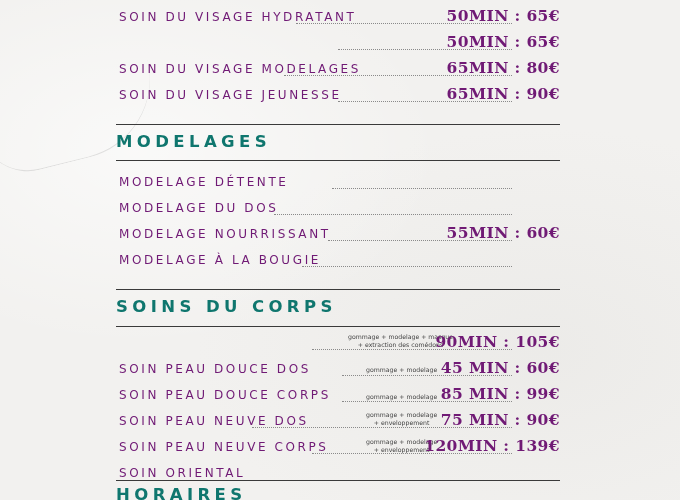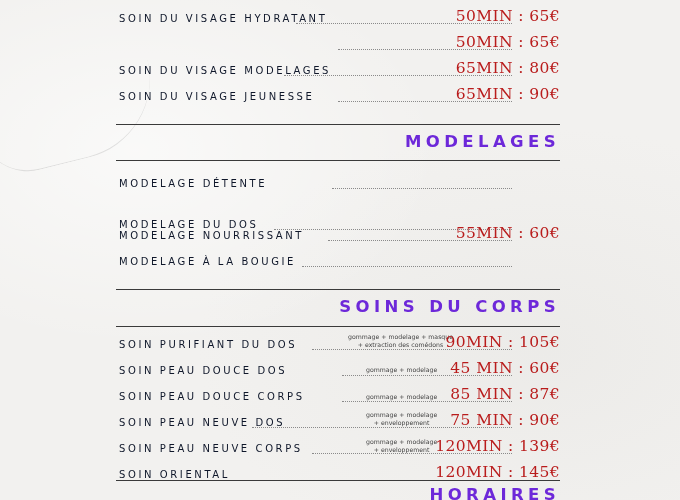--- a/index.html
+++ b/index.html
@@ -17,39 +17,39 @@
     border-bottom:1px solid rgba(190,190,190,0.45);
     border-radius:0 0 100px 60px;
     transform:rotate(-14deg);
   }
   .sheet { position:absolute; left:116px; top:0; width:444px; }
   .row {
     position:absolute; left:0; width:444px; height:24px;
   }
   .name {
     position:absolute; left:3px; bottom:4px;
-    font-size:10px; letter-spacing:2.6px; white-space:nowrap; color:#0f172a;
+    font-size:12px; letter-spacing:2.6px; white-space:nowrap; color:#701a75;
   }
   .dots {
     position:absolute; bottom:4px; height:0;
     border-bottom:1px dotted #8a8a8a;
   }
   .price {
     position:absolute; right:0; bottom:3px;
     font-family:"DejaVu Serif", serif; font-size:15.5px; letter-spacing:0.4px;
-    color:#b91c1c; white-space:nowrap; font-weight:400;
+    color:#701a75; white-space:nowrap; font-weight:700;
   }
   .note {
     position:absolute; font-size:6.2px; line-height:7.5px; text-align:center;
     color:#444; white-space:nowrap;
   }
   .rule { position:absolute; left:0; width:444px; height:0; border-top:1px solid #3a3a3a; }
   .heading {
-    position:absolute; left:0; width:444px; text-align:right;
-    font-size:16.5px; font-weight:bold; letter-spacing:4.4px; color:#6d28d9;
+    position:absolute; left:0; width:444px; text-align:left;
+    font-size:16.5px; font-weight:bold; letter-spacing:4.4px; color:#0f766e;
   }
 </style>
 </head>
 <body>
 
 <div class="vein"></div>
 
 <div class="sheet">
 
   <div>
@@ -76,71 +76,69 @@
 
   <div class="rule" style="top:124px"></div>
   <div class="heading" style="top:132px">MODELAGES</div>
   <div class="rule" style="top:160px"></div>
 
   <div>
     <div class="row" style="top:169px">
       <span class="name">MODELAGE DÉTENTE</span>
       <span class="dots" style="left:216px;width:180px"></span>
     </div>
-    <div class="row" style="top:210px">
+    <div class="row" style="top:195px">
       <span class="name">MODELAGE DU DOS</span>
       <span class="dots" style="left:158px;width:238px"></span>
     </div>
     <div class="row" style="top:221px">
       <span class="name">MODELAGE NOURRISSANT</span>
       <span class="dots" style="left:212px;width:184px"></span>
       <span class="price">55MIN : 60€</span>
     </div>
     <div class="row" style="top:247px">
       <span class="name">MODELAGE À LA BOUGIE</span>
       <span class="dots" style="left:186px;width:210px"></span>
     </div>
   </div>
 
   <div class="rule" style="top:289px"></div>
   <div class="heading" style="top:297px">SOINS DU CORPS</div>
   <div class="rule" style="top:326px"></div>
 
   <div>
     <div class="row" style="top:330px">
-      <span class="name">SOIN PURIFIANT DU DOS</span>
       <span class="note" style="left:232px;top:3px"><span>gommage + modelage + masque</span><br><span>+ extraction des comédons</span></span>
       <span class="dots" style="left:196px;width:200px"></span>
       <span class="price">90MIN : 105€</span>
     </div>
     <div class="row" style="top:356px">
       <span class="name">SOIN PEAU DOUCE DOS</span>
       <span class="note" style="left:250px;top:10px">gommage + modelage</span>
       <span class="dots" style="left:226px;width:170px"></span>
       <span class="price">45 MIN : 60€</span>
     </div>
     <div class="row" style="top:382px">
       <span class="name">SOIN PEAU DOUCE CORPS</span>
       <span class="note" style="left:250px;top:11px">gommage + modelage</span>
       <span class="dots" style="left:226px;width:170px"></span>
-      <span class="price">85 MIN : 87€</span>
+      <span class="price">85 MIN : 99€</span>
     </div>
     <div class="row" style="top:408px">
       <span class="name">SOIN PEAU NEUVE DOS</span>
       <span class="note" style="left:250px;top:3px"><span>gommage + modelage</span><br><span>+ enveloppement</span></span>
       <span class="dots" style="left:136px;width:260px"></span>
       <span class="price">75 MIN : 90€</span>
     </div>
     <div class="row" style="top:434px">
       <span class="name">SOIN PEAU NEUVE CORPS</span>
       <span class="note" style="left:250px;top:4px"><span>gommage + modelage</span><br><span>+ enveloppement</span></span>
       <span class="dots" style="left:196px;width:200px"></span>
       <span class="price">120MIN : 139€</span>
     </div>
     <div class="row" style="top:460px">
       <span class="name">SOIN ORIENTAL</span>
-      <span class="price">120MIN : 145€</span>
     </div>
   </div>
 
   <div class="rule" style="top:480px"></div>
   <div class="heading" style="top:485px">HORAIRES</div>
 </div>
 
 </body></html>

